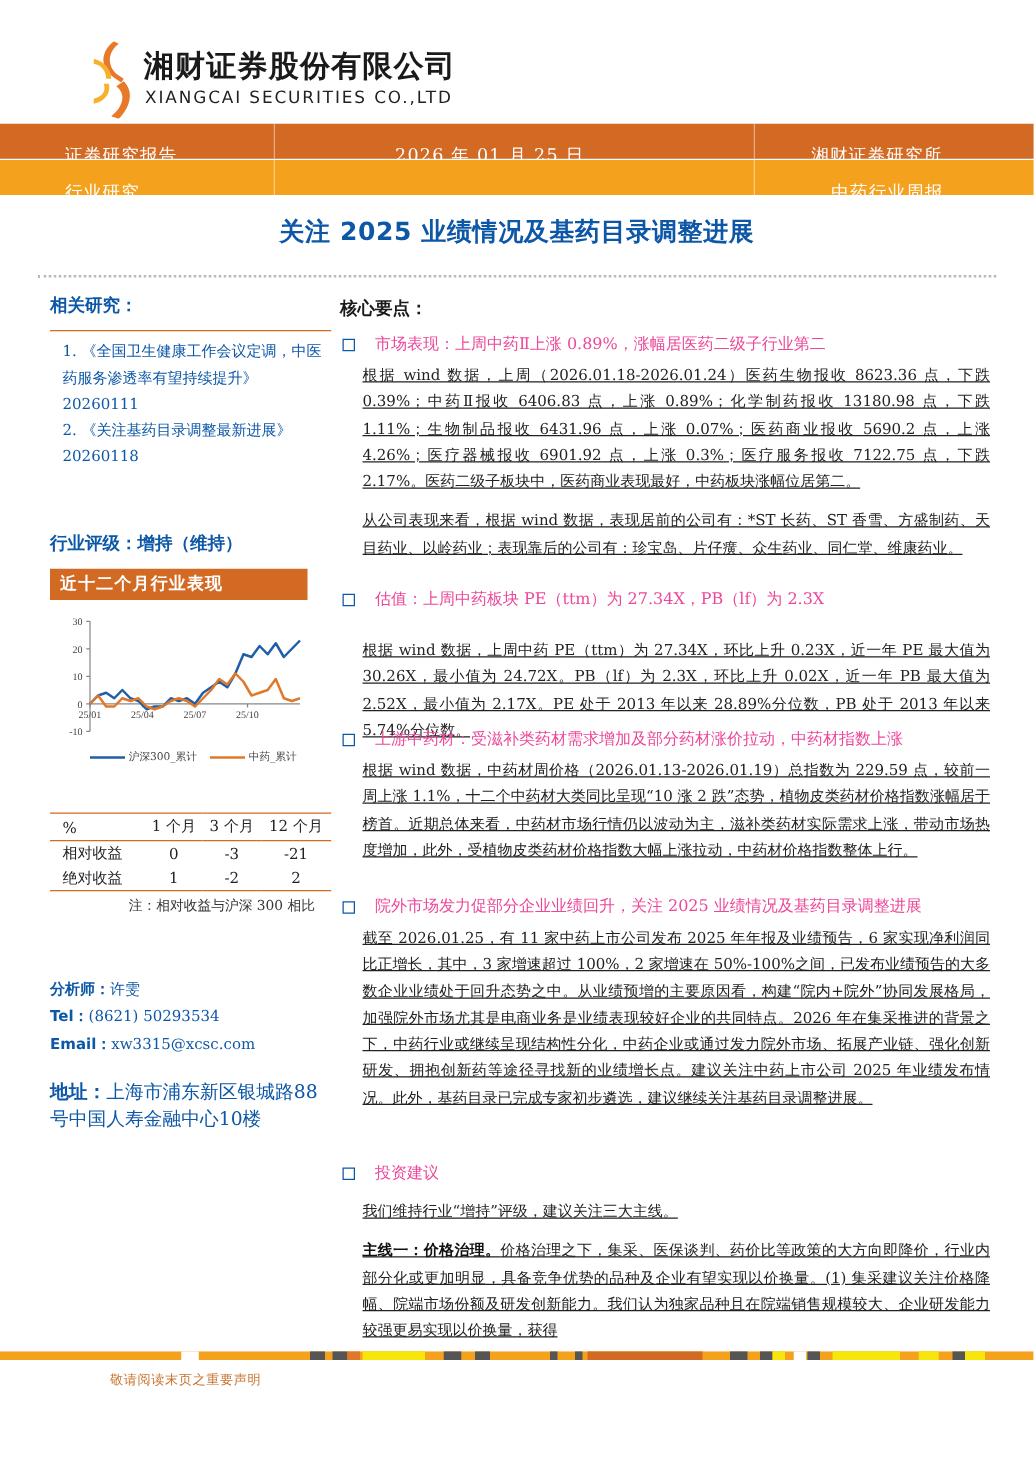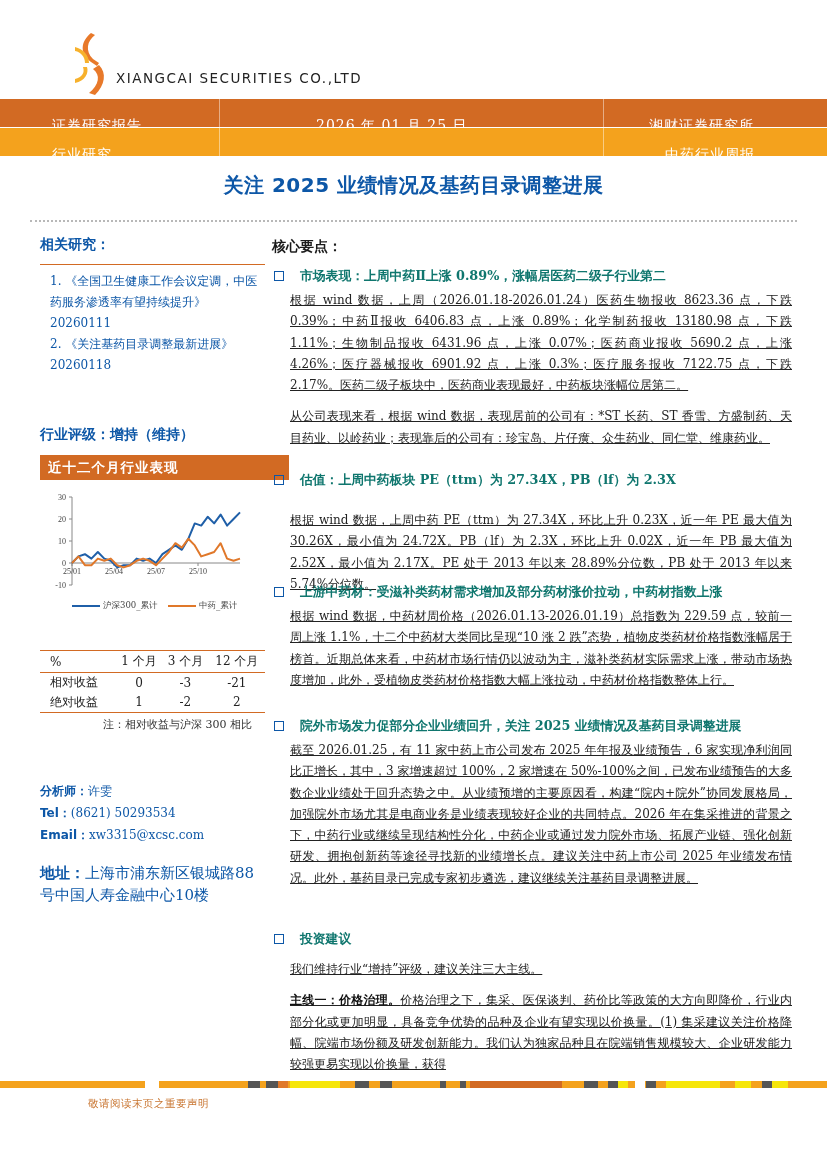--- a/index.html
+++ b/index.html
@@ -21,21 +21,21 @@
   .title { position: absolute; left: 0; width: 827px; top: 172px; text-align: center; font-family: "DejaVu Sans", sans-serif; font-weight: bold; font-size: 20px; color: #0d57a7; letter-spacing: 0.5px; }
   .title-rule { position: absolute; left: 30px; width: 767px; top: 220px; height: 0; border-top: 2px dotted #b8b8b8; }
 
   
   .lcol { position: absolute; left: 40px; top: 236px; width: 225px; }
   .l-head { font-family: "DejaVu Sans", sans-serif; font-weight: bold; color: #0d57a7; font-size: 14px; }
   .l-rule { border-top: 1px solid #d26a23; margin-top: 10px; }
   .related { margin-top: 6px; padding-left: 10px; color: #0d57a7; font-size: 12px; line-height: 21px; }
   .related .item { text-indent: 0; }
   .rating { position: absolute; left: 40px; top: 426px; font-family: "DejaVu Sans", sans-serif; font-weight: bold; color: #0d57a7; font-size: 14px; white-space: nowrap; }
-  .perf-bar { position: absolute; left: 40px; top: 455px; width: 249px; height: 25px; background: #d26a23; color: #fff; font-weight: bold; font-size: 13.5px; line-height: 25px; padding-left: 8px; letter-spacing: 1px; }
+  .perf-bar { position: absolute; left: 40px; top: 455px; width: 206px; height: 25px; background: #d26a23; color: #fff; font-weight: bold; font-size: 13.5px; line-height: 25px; padding-left: 8px; letter-spacing: 1px; }
 
   .chart-wrap { position: absolute; left: 40px; top: 485px; width: 225px; height: 130px; }
   .chart-wrap svg { position: absolute; left: 0; top: 0; }
   .legend { position: absolute; left: 40px; top: 600px; width: 225px; height: 16px; font-size: 8.5px; color: #444; }
   .legend .sw { display: inline-block; width: 28px; height: 0; border-top: 2px solid; vertical-align: middle; margin-right: 3px; }
   .legend .lg { position: absolute; top: 0; white-space: nowrap; }
 
   .perf-table { position: absolute; left: 40px; top: 650px; width: 225px; border-collapse: collapse; font-size: 12px; }
   .perf-table th, .perf-table td { text-align: center; font-weight: normal; height: 20px; }
   .perf-table thead tr th { border-top: 1px solid #d26a23; border-bottom: 1px solid #d26a23; height: 22px; }
@@ -46,39 +46,40 @@
   .analyst { position: absolute; left: 40px; top: 780px; width: 225px; font-size: 12px; line-height: 22px; color: #0d57a7; }
   .analyst .k { font-weight: bold; font-family: "DejaVu Sans", sans-serif; }
   .analyst .row { white-space: nowrap; }
   .addr { position: absolute; left: 40px; top: 862px; width: 225px; font-size: 15px; line-height: 22px; color: #0d57a7; }
   .addr .k { font-weight: bold; font-family: "DejaVu Sans", sans-serif; }
 
   
   .rcol { position: absolute; left: 272px; top: 238px; width: 520px; }
   .core-head { font-family: "DejaVu Sans", sans-serif; font-weight: bold; font-size: 14px; color: #1a1a1a; }
   .sec { position: absolute; left: 272px; width: 520px; }
-  .sec-h { position: relative; padding-left: 28px; font-weight: bold; color: #0f766e; font-size: 12.8px; white-space: nowrap; height: 20px; line-height: 20px; }
+  .sec-h { position: relative; padding-left: 28px; font-weight: normal; color: #ec4899; font-size: 12.8px; white-space: nowrap; height: 20px; line-height: 20px; }
   .sec-h .box { position: absolute; left: 2px; top: 5px; width: 10px; height: 10px; border: 1.5px solid #0d57a7; }
   .p { padding-left: 18px; font-size: 12px; line-height: 21.3px; color: #222; text-align: justify; text-decoration: underline; }
   .p b { font-family: "DejaVu Sans", sans-serif; color: #111; }
 
   
   .foot-strip { position: absolute; left: 0; top: 1081px; width: 827px; height: 7px; }
   .foot-note { position: absolute; left: 88px; top: 1097px; font-size: 10.5px; color: #c8742f; letter-spacing: 0.5px; }
 </style>
 </head>
 <body>
 
 <div class="logo">
   <svg class="logo-mark" viewBox="0 0 36 62" width="36" height="62">
     <path d="M22 2 C14 8 12 18 20 26 L26 30 L24 33 L18 29 C6 20 8 8 18 0 Z" fill="#e8792a"></path>
     <path d="M2 14 C10 16 16 22 16 30 L12 30 C12 24 8 19 2 18 Z" fill="#f7b12c"></path>
     <path d="M14 34 C16 40 12 48 2 50 L2 46 C9 44 12 40 10 34 Z" fill="#f7b12c"></path>
     <path d="M26 32 C34 40 32 52 22 62 L16 60 C26 52 28 42 20 36 Z" fill="#e8792a"></path>
   </svg>
+  <div class="logo-cn">湘财证券股份有限公司</div>
   <div class="logo-en">XIANGCAI SECURITIES CO.,LTD</div>
 </div>
 
 <div class="band band1">
   <div class="cell" style="left:52px">证券研究报告</div>
   <div class="sep" style="left:219px"></div>
   <div class="cell" style="left:316px">2026 年 01 月 25 日</div>
   <div class="sep" style="left:603px"></div>
   <div class="cell" style="left:649px">湘财证券研究所</div>
 </div>

